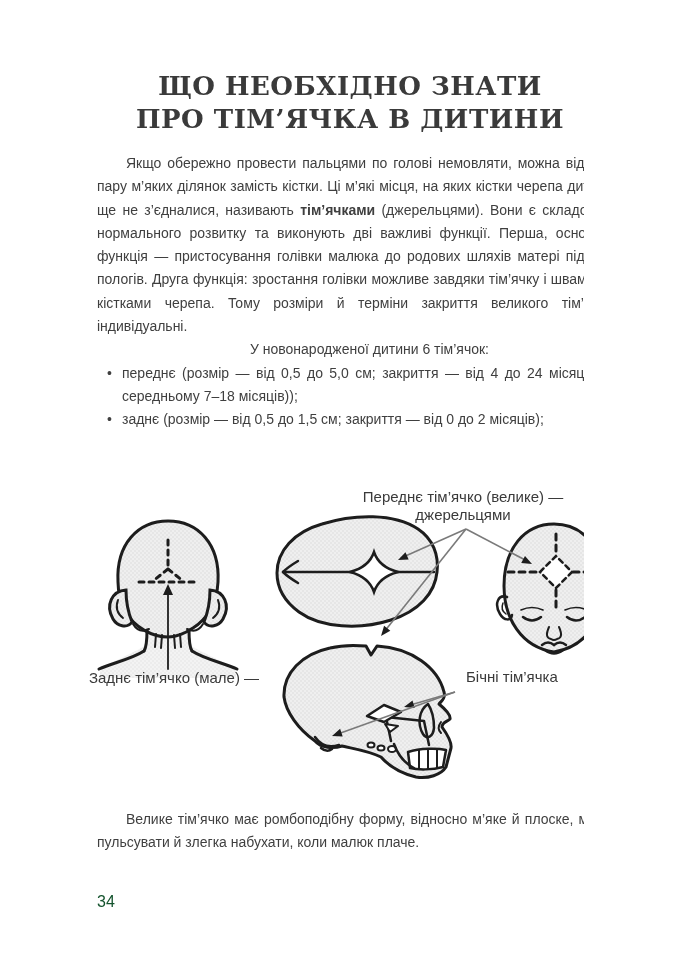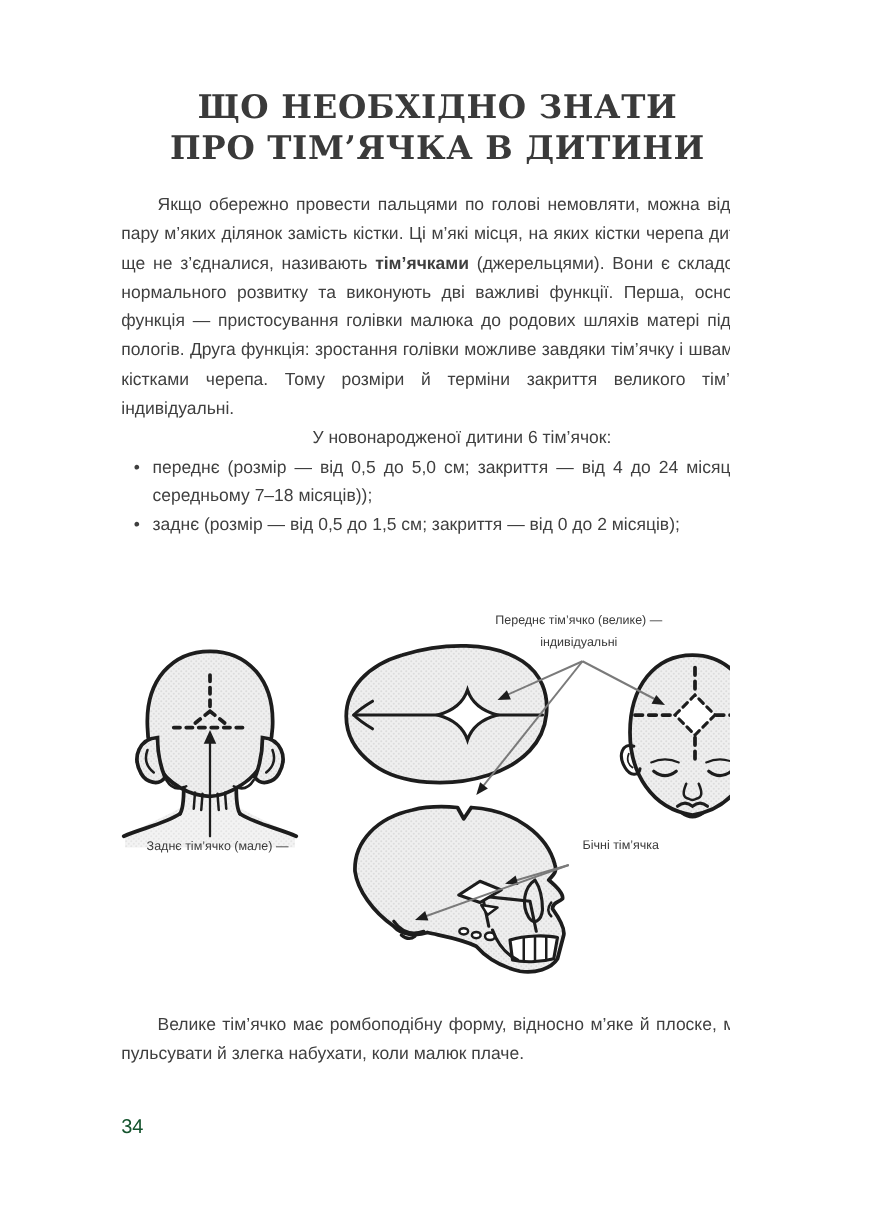--- a/index.html
+++ b/index.html
@@ -41,21 +41,21 @@
     content:"\2022";
     position:absolute;left:-15px;top:0;
     color:#3f3f3f;
   }
   .figure{
     position:absolute;top:480px;left:0;width:700px;height:330px;
   }
   .figure svg{position:absolute;top:0;left:0;}
   .fig-label{
     position:absolute;
-    font-size:10px;line-height:17.5px;
+    font-size:15px;line-height:17.5px;
     color:#3a3a3a;
     text-align:center;
   }
   .fig-label-front{top:8px;left:313px;width:300px;}
   .fig-label-back{top:189px;left:24px;width:300px;}
   .fig-label-side{top:188px;left:466px;width:140px;text-align:left;}
   .para2{top:808px;}
   .page-number{
     position:absolute;left:97px;top:893px;
     font-size:16px;color:#14532d;
@@ -152,21 +152,21 @@
         <polygon points="381,636 384.1,625.7 390.3,630.7" fill="#1d1d1d"></polygon>
         <line x1="455" y1="692" x2="407" y2="706" stroke="#7a7a7a" stroke-width="1.6"></line>
         <polygon points="404,707 412.5,700.4 414.7,708" fill="#1d1d1d"></polygon>
         <line x1="455" y1="692" x2="335" y2="735" stroke="#7a7a7a" stroke-width="1.6"></line>
         <polygon points="332,736 340.1,728.8 342.7,736.4" fill="#1d1d1d"></polygon>
       </g>
     </svg>
 
     <div class="fig-label fig-label-front">
       <div>Переднє тім’ячко (велике) —</div>
-      <div>індивідуальні</div>
+      <div>джерельцями</div>
     </div>
     <div class="fig-label fig-label-back">
       <div>Заднє тім’ячко (мале) —</div>
     </div>
     <div class="fig-label fig-label-side">Бічні тім’ячка</div>
   </div>
 
   <div class="text-col para2">
     <p class="indent">Велике тім’ячко має ромбоподібну форму, відносно м’яке й плоске, може пульсувати й злегка набухати, коли малюк плаче.</p>
   </div>

